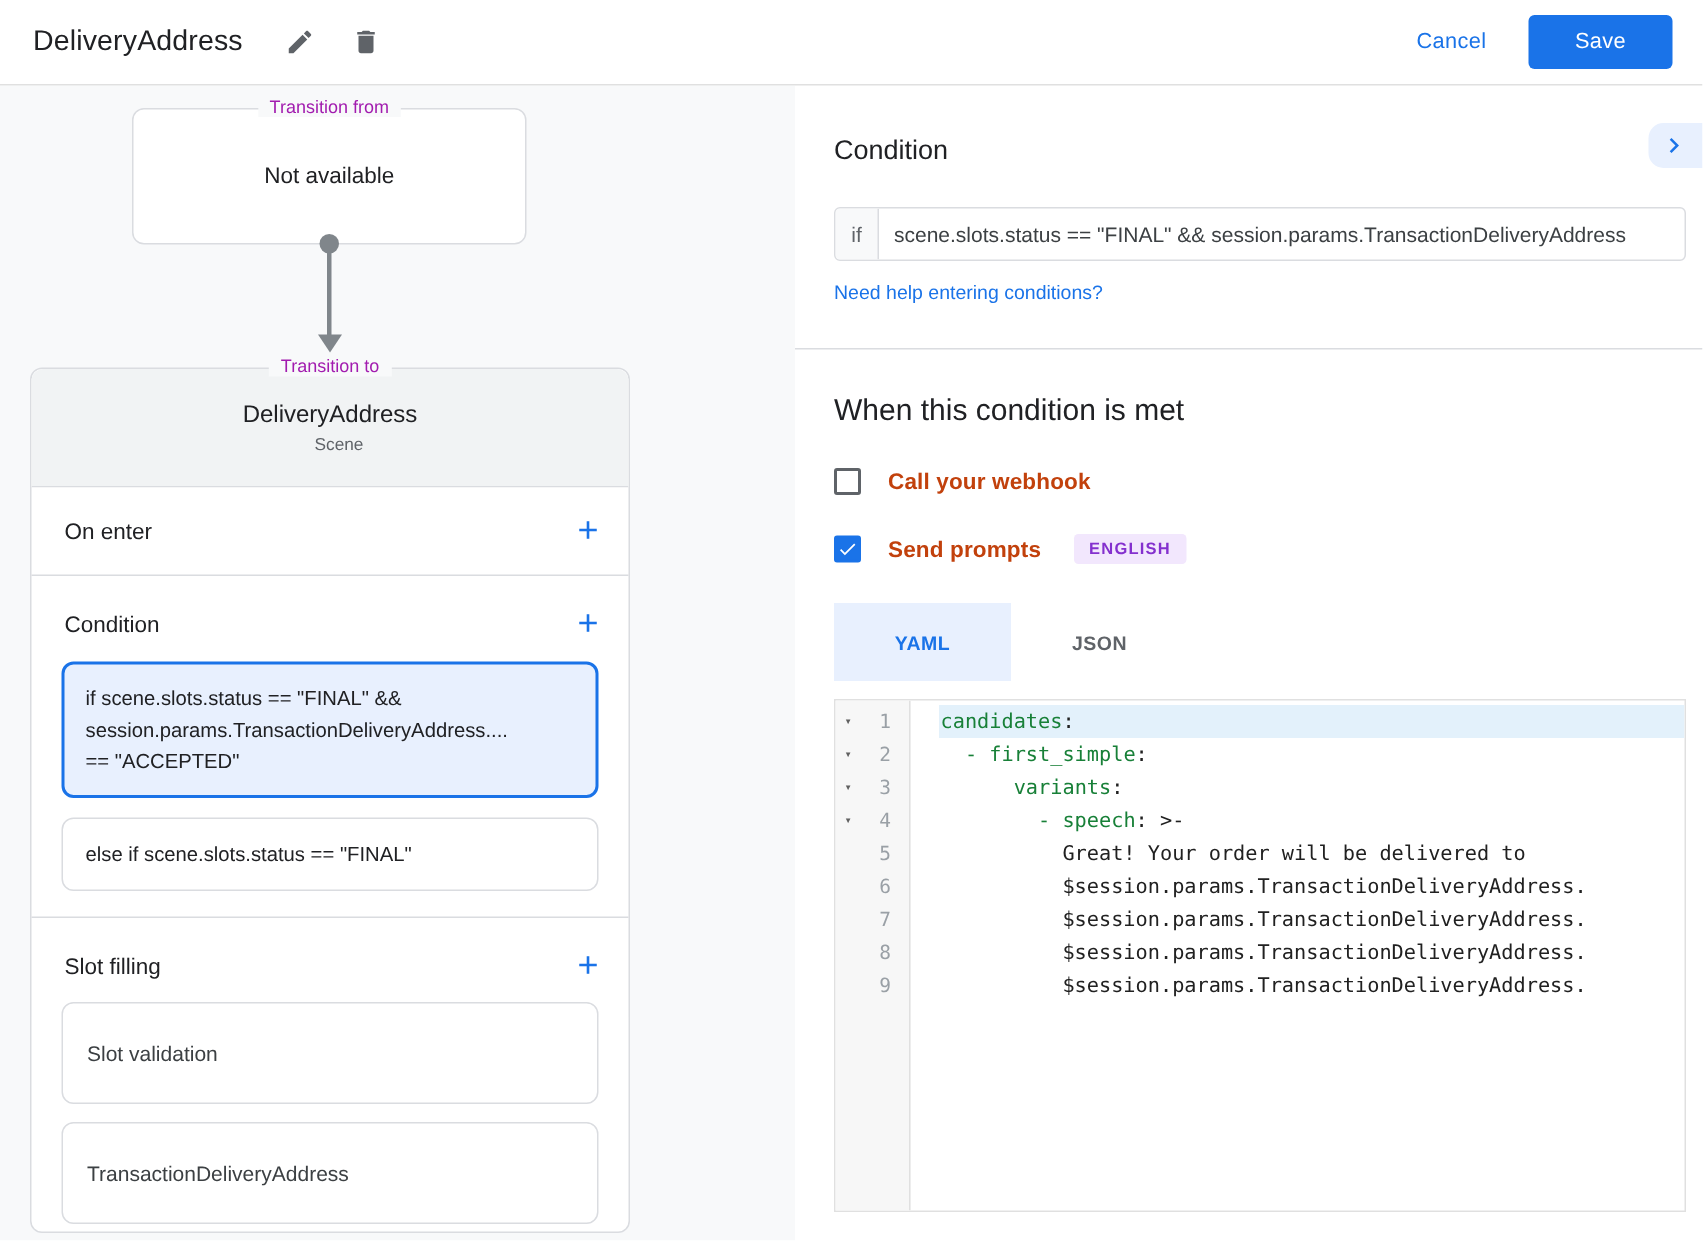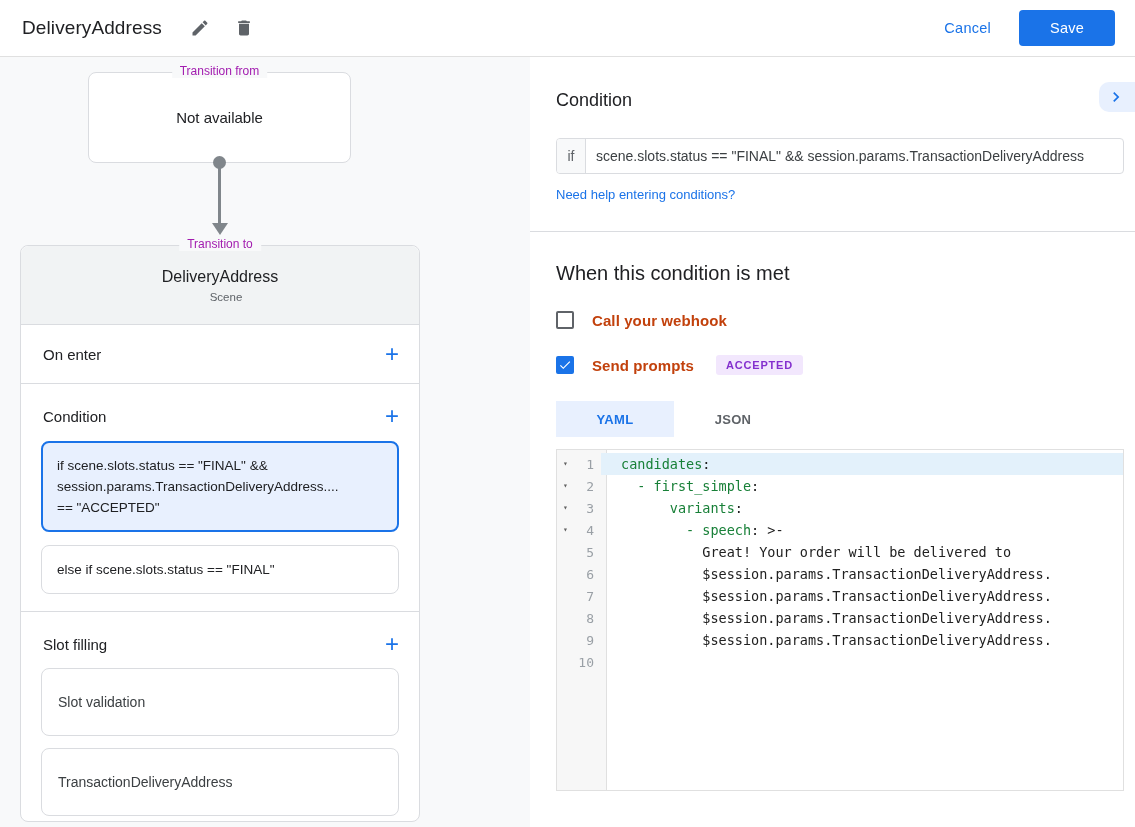--- a/index.html
+++ b/index.html
@@ -77,32 +77,32 @@
   .checkbox { width:18px; height:18px; border:2px solid #5f6368; border-radius:2px; background:#fff; flex:none;
               cursor:pointer; }
   .checkbox.checked { background:#1a73e8; border-color:#1a73e8; display:flex; align-items:center; justify-content:center; }
   .check-label { font-size:15px; font-weight:700; color:#c2410c; margin-left:18px; letter-spacing:.1px; }
   .lang-badge { margin-left:22px; background:#f2e7fd; color:#8430ce; font-size:11px; font-weight:700;
                 letter-spacing:.8px; padding:4px 10px; border-radius:3px; }
   .helper { margin-top:12px; font-size:13.5px; line-height:21px; color:#3c4043; max-width:568px; }
   .helper a { color:#1a73e8; text-decoration:none; cursor:pointer; }
 
   .tabs { margin-top:26px; display:flex; }
-  .tab { width:118px; height:36px; display:flex; align-items:center; justify-content:center; font-size:13px;
+  .tab { width:118px; height:52px; display:flex; align-items:center; justify-content:center; font-size:13px;
          font-weight:700; letter-spacing:.3px; color:#5f6368; cursor:pointer; }
   .tab.active { background:#e8f0fe; color:#1a73e8; }
 
   .editor { margin-top:12px; height:342px; border:1px solid #e0e0e0; position:relative; background:#fff;
             font-family:"DejaVu Sans Mono", monospace; font-size:13.5px; overflow:hidden; max-width:568px; }
   .gutter-bg { position:absolute; left:0; top:0; bottom:0; width:50px; background:#f7f7f7; border-right:1px solid #e0e0e0; }
   .code-lines { position:relative; padding-top:3px; }
   .code-row { display:flex; height:22px; align-items:center; }
   .fold-cell { width:17px; flex:none; text-align:center; font-size:8px; color:#616161; line-height:22px; cursor:pointer; }
   .num-cell { width:27px; flex:none; text-align:right; padding-right:7px; color:#9aa0a6; font-size:13px; }
-  .code-cell { flex:1; height:22px; line-height:22px; white-space:pre; overflow:hidden; padding-left:20px; color:#212121; }
+  .code-cell { flex:1; height:22px; line-height:22px; white-space:pre; overflow:hidden; padding-left:1px; color:#212121;margin-left:25px; }
   .code-row.hl .code-cell { background:#e3f1fb; }
   .tok-k { color:#188038; }
 </style>
 </head>
 <body>
 
 <header class="topbar">
   <div class="topbar-left">
     <span class="page-title">DeliveryAddress</span>
     <button class="icon-btn" style="margin-left:12px;">
@@ -205,21 +205,21 @@
     <span class="check-label">Call your webhook</span>
   </div>
 
   <div class="check-row">
     <span class="checkbox checked">
       <svg width="14" height="14" viewBox="0 0 24 24">
           <path fill="#fff" d="M9 16.17L4.83 12l-1.42 1.41L9 19 21 7l-1.41-1.41z"></path>
         </svg>
     </span>
     <span class="check-label">Send prompts</span>
-    <span class="lang-badge">ACCEPTED</span>
+    <span class="lang-badge">ENGLISH</span>
   </div>
 
 
   <div class="tabs">
       <div class="tab active">YAML</div>
       <div class="tab">JSON</div>
     </div>
 
   <div class="editor">
     <div class="gutter-bg"></div>
@@ -262,20 +262,15 @@
         <div class="code-row">
           <div class="fold-cell"></div>
           <div class="num-cell">8</div>
           <div class="code-cell"><span>          $session.params.TransactionDeliveryAddress.</span></div>
         </div>
         <div class="code-row">
           <div class="fold-cell"></div>
           <div class="num-cell">9</div>
           <div class="code-cell"><span>          $session.params.TransactionDeliveryAddress.</span></div>
         </div>
-        <div class="code-row">
-          <div class="fold-cell"></div>
-          <div class="num-cell">10</div>
-          <div class="code-cell"></div>
-        </div>
       </div>
   </div>
 </div>
 
 </body></html>

